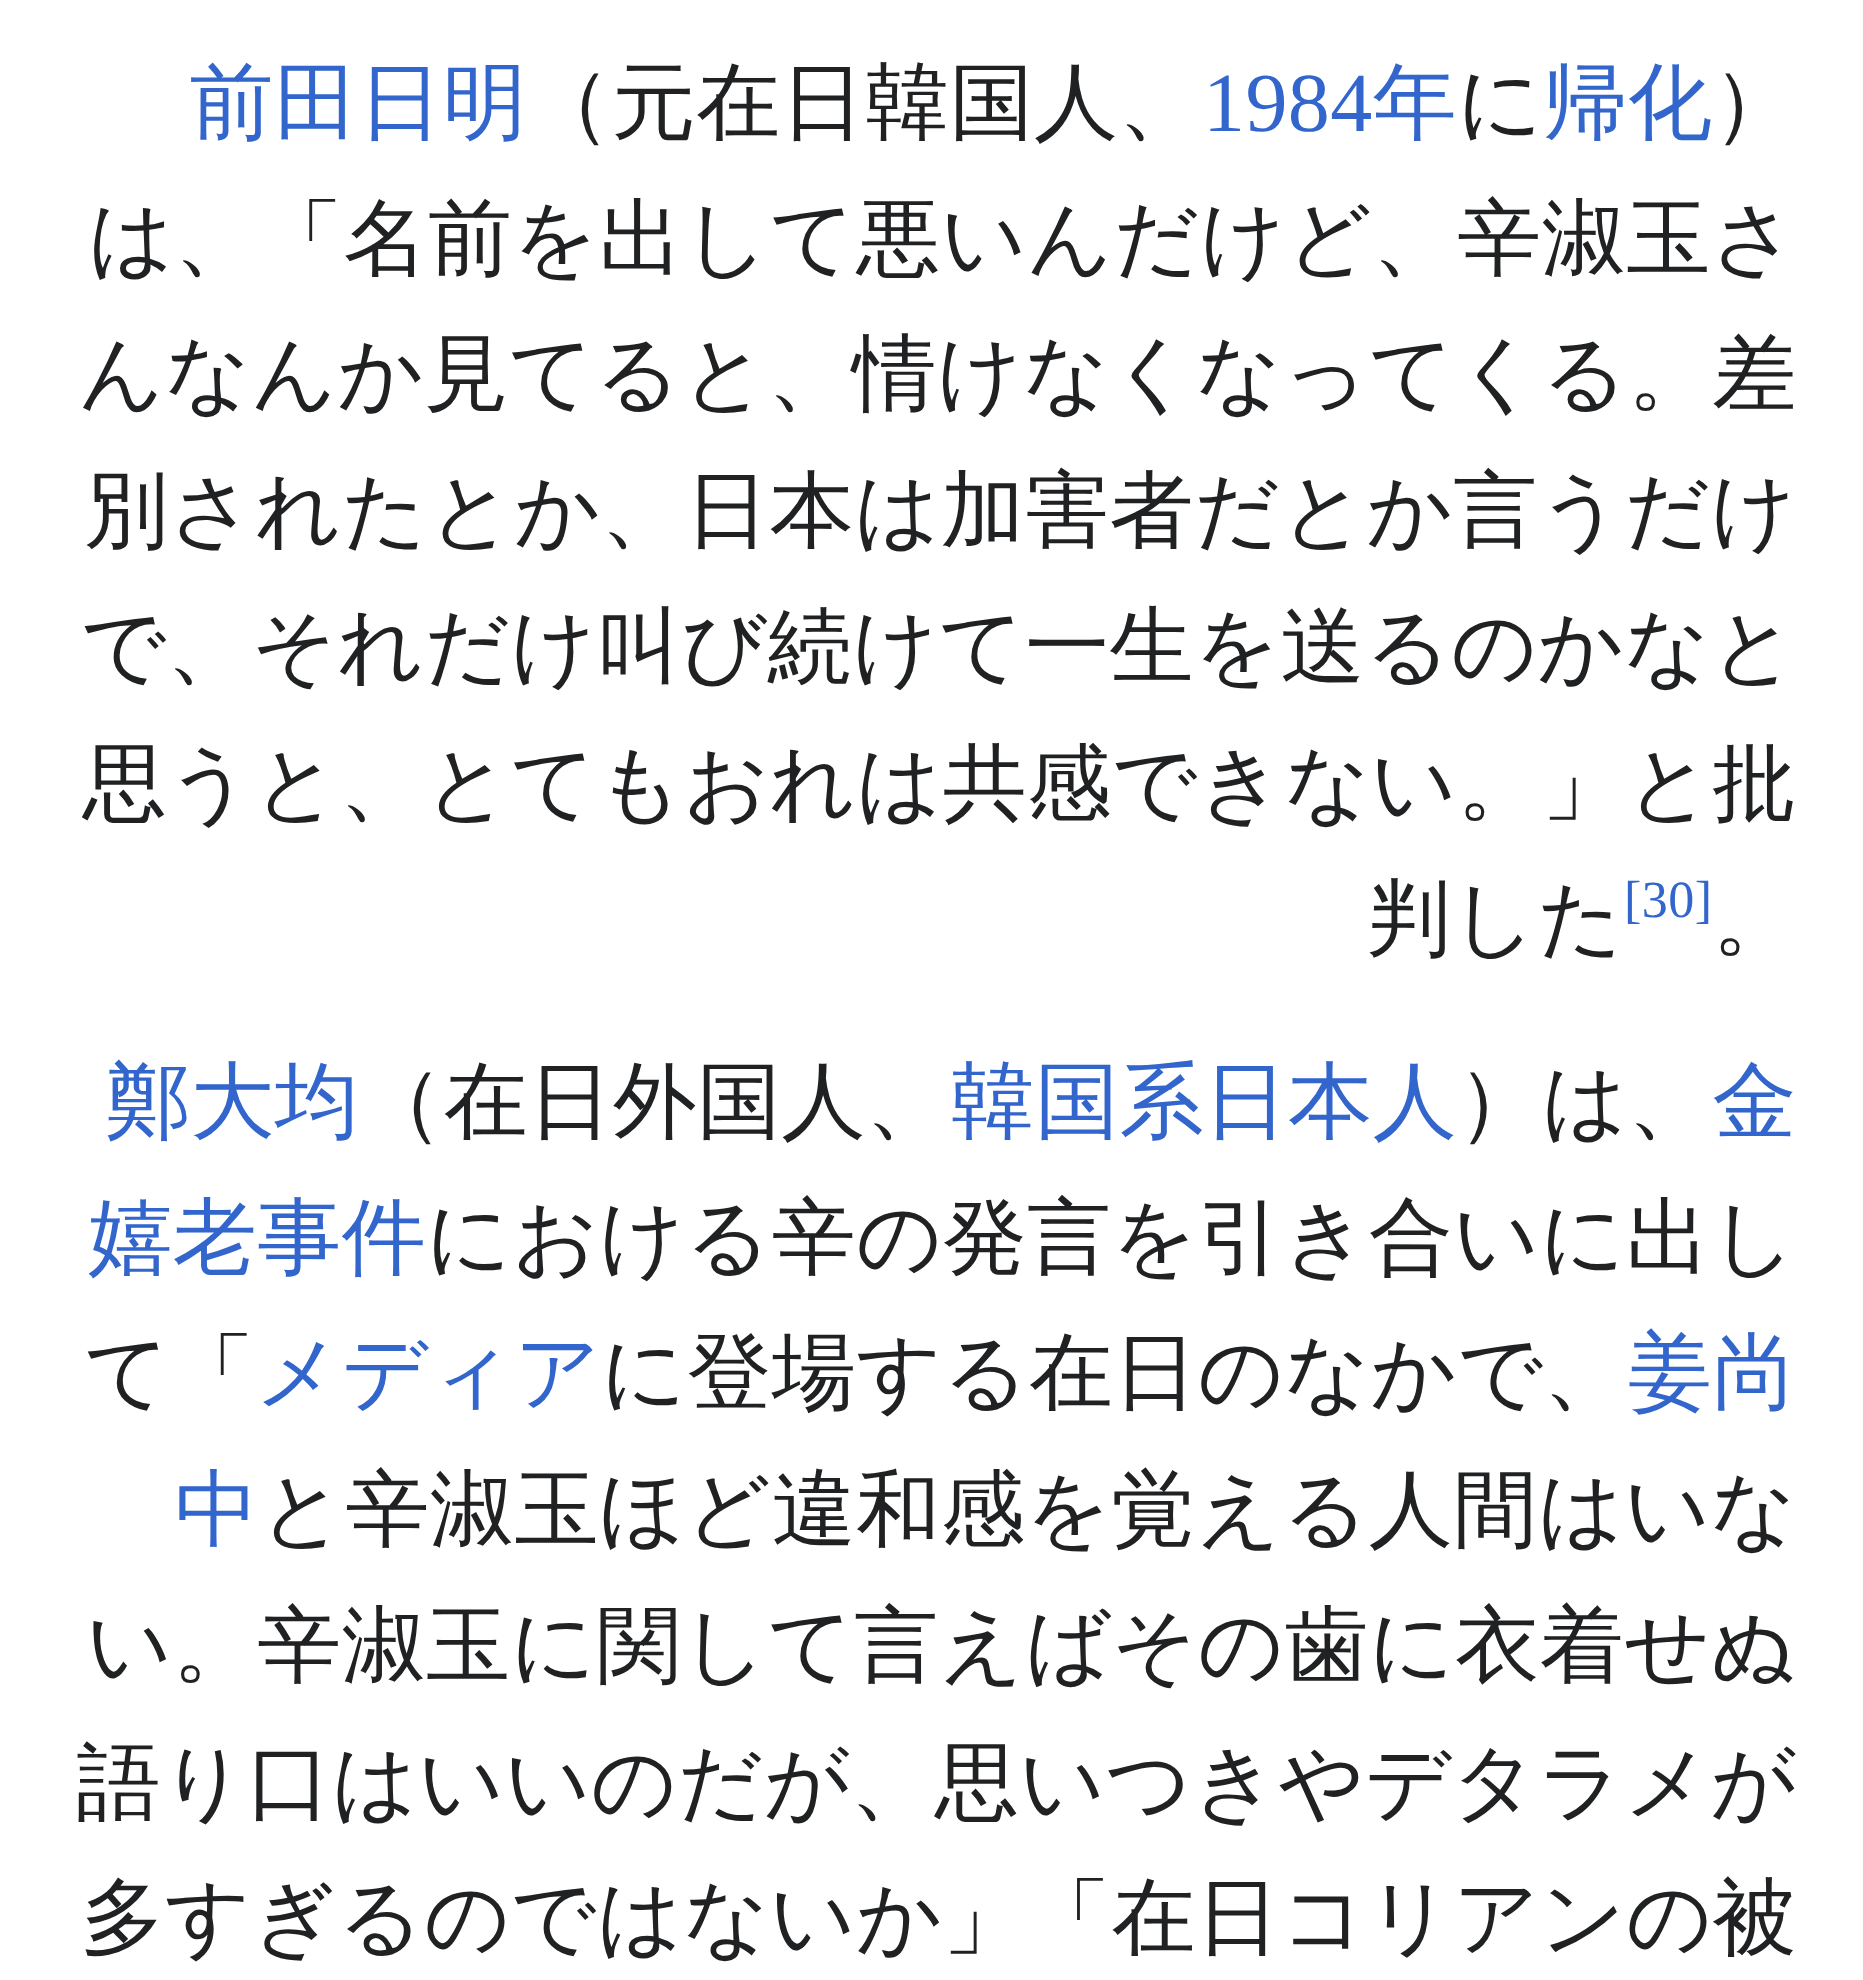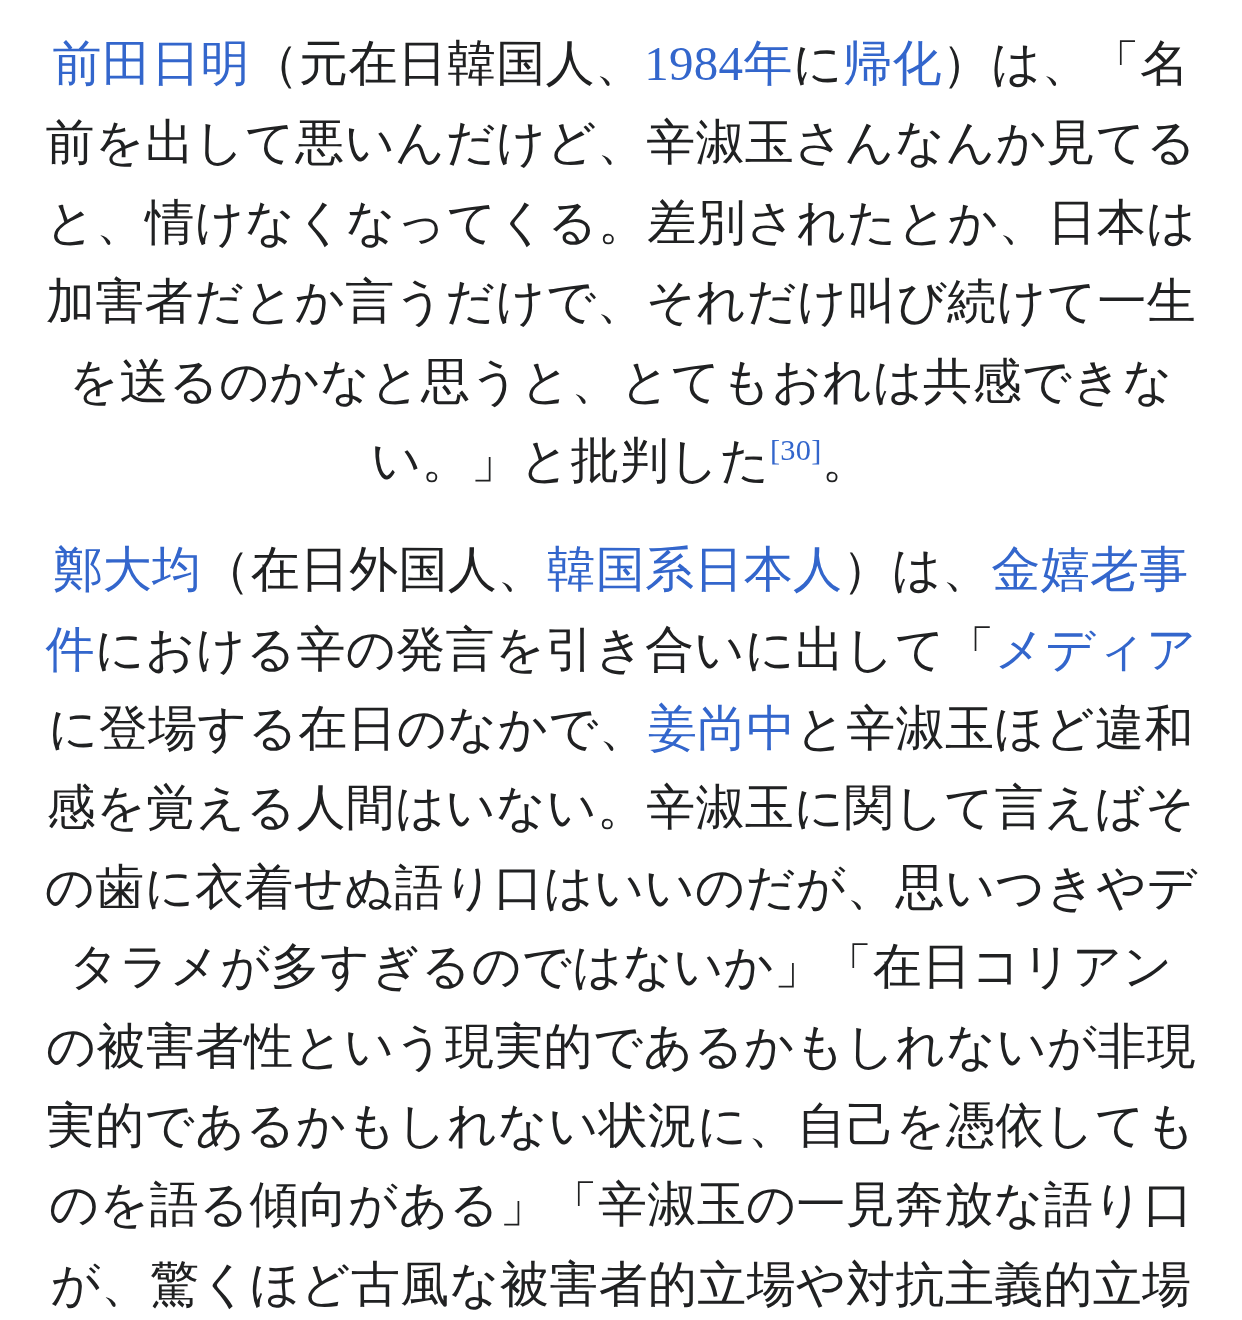--- a/index.html
+++ b/index.html
@@ -13,25 +13,25 @@
     font-family: "Liberation Serif", "DejaVu Serif", serif;
     color: #202122;
     overflow: hidden;
   }
   .article {
     padding: 24px 44px 0 44px;
     box-sizing: border-box;
     width: 1242px;
   }
   .para {
-    font-size: 49px;
+    font-size: 56px;
     line-height: 1.62;
     letter-spacing: 0.3px;
     margin: 0 0 34px 0;
-    text-align: center;
+    text-align: right;
     word-break: break-all;
   }
   .para:last-child {
     margin-bottom: 0;
     font-family: Liberation Mono, monospace;
   }
   a.link {
     color: #3366cc;
     text-decoration: none;
     cursor: pointer;

